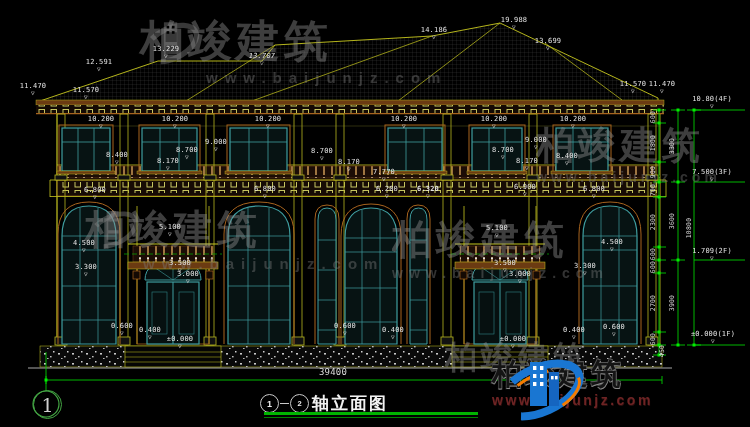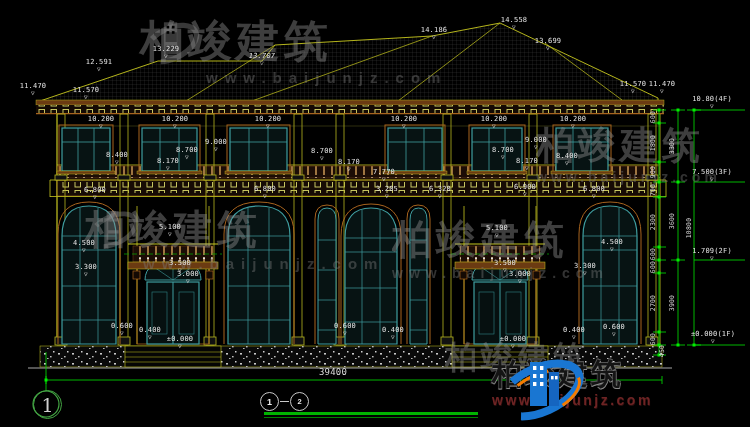--- a/index.html
+++ b/index.html
@@ -332,21 +332,21 @@
   </div>
 
   <div id="labels">
 
   <div class="dim lv" style="left: 33px; top: 86px;"><span>11.470</span></div>
       <div class="dim lv" style="left: 86px; top: 90px;"><span>11.570</span></div>
       <div class="dim lv" style="left: 99px; top: 62px; text-align: center;"><span>12.591</span></div>
       <div class="dim lv" style="left: 166px; top: 49px;"><span>13.229</span></div>
       <div class="dim lv" style="left: 262px; top: 56px; font-style: italic;"><span>13.707</span></div>
       <div class="dim lv" style="left: 434px; top: 30px;"><span>14.186</span></div>
-      <div class="dim lv" style="left: 514px; top: 20px;"><span>14.558</span></div>
+      <div class="dim lv" style="left: 514px; top: 20px;"><span>19.988</span></div>
       <div class="dim lv" style="left: 548px; top: 41px;"><span>13.699</span></div>
       <div class="dim lv" style="left: 633px; top: 84px;"><span>11.570</span></div>
       <div class="dim lv" style="left: 662px; top: 84px;"><span>11.470</span></div>
       <div class="dim lv" style="left: 101px; top: 119px;"><span>10.200</span></div>
       <div class="dim lv" style="left: 175px; top: 119px;"><span>10.200</span></div>
       <div class="dim lv" style="left: 268px; top: 119px;"><span>10.200</span></div>
       <div class="dim lv" style="left: 404px; top: 119px;"><span>10.200</span></div>
       <div class="dim lv" style="left: 494px; top: 119px;"><span>10.200</span></div>
       <div class="dim lv" style="left: 573px; top: 119px;"><span>10.200</span></div>
       <div class="dim lv" style="left: 216px; top: 142px;"><span>9.000</span></div>
@@ -355,22 +355,22 @@
       <div class="dim lv" style="left: 322px; top: 151px;"><span>8.700</span></div>
       <div class="dim lv" style="left: 503px; top: 150px;"><span>8.700</span></div>
       <div class="dim lv" style="left: 117px; top: 155px;"><span>8.400</span></div>
       <div class="dim lv" style="left: 567px; top: 156px;"><span>8.400</span></div>
       <div class="dim lv" style="left: 168px; top: 161px;"><span>8.170</span></div>
       <div class="dim lv" style="left: 349px; top: 162px;"><span>8.170</span></div>
       <div class="dim lv" style="left: 527px; top: 161px;"><span>8.170</span></div>
       <div class="dim lv" style="left: 384px; top: 172px;"><span>7.770</span></div>
       <div class="dim lv" style="left: 95px; top: 190px;"><span>6.800</span></div>
       <div class="dim lv" style="left: 265px; top: 189px;"><span>6.800</span></div>
-      <div class="dim lv" style="left: 387px; top: 189px;"><span>3.205</span></div>
-      <div class="dim lv" style="left: 440px; top: 189px;"><span>6.320</span></div>
+      <div class="dim lv" style="left: 387px; top: 189px;"><span>6.200</span></div>
+      <div class="dim lv" style="left: 428px; top: 189px; font-weight: bold;"><span>6.320</span></div>
       <div class="dim lv" style="left: 525px; top: 187px;"><span>6.900</span></div>
       <div class="dim lv" style="left: 594px; top: 189px;"><span>6.800</span></div>
       <div class="dim lv" style="left: 170px; top: 227px;"><span>5.100</span></div>
       <div class="dim lv" style="left: 497px; top: 228px;"><span>5.100</span></div>
       <div class="dim lv" style="left: 84px; top: 243px;"><span>4.500</span></div>
       <div class="dim lv" style="left: 612px; top: 242px;"><span>4.500</span></div>
       <div class="dim lv" style="left: 180px; top: 263px;"><span>3.500</span></div>
       <div class="dim lv" style="left: 505px; top: 263px;"><span>3.500</span></div>
       <div class="dim lv" style="left: 86px; top: 267px;"><span>3.300</span></div>
       <div class="dim lv" style="left: 585px; top: 266px;"><span>3.300</span></div>
@@ -403,17 +403,18 @@
       <div class="dim lv" style="left: 712px; top: 172px;"><span>7.500(3F)</span></div>
       <div class="dim lv" style="left: 712px; top: 251px;"><span>1.709(2F)</span></div>
       <div class="dim lv" style="left: 713px; top: 334px;"><span>±0.000(1F)</span></div>
     </div>
 
   <div id="axis-bubble">1</div>
   <div id="titlebar">
     <span class="circ">1</span>
     <span class="dash"></span>
     <span class="circ sm">2</span>
+    <span id="title-text">轴立面图</span>
   </div>
   <div id="uline1"></div>
   <div id="uline2"></div>
 
 </div>
 
 </body></html>

